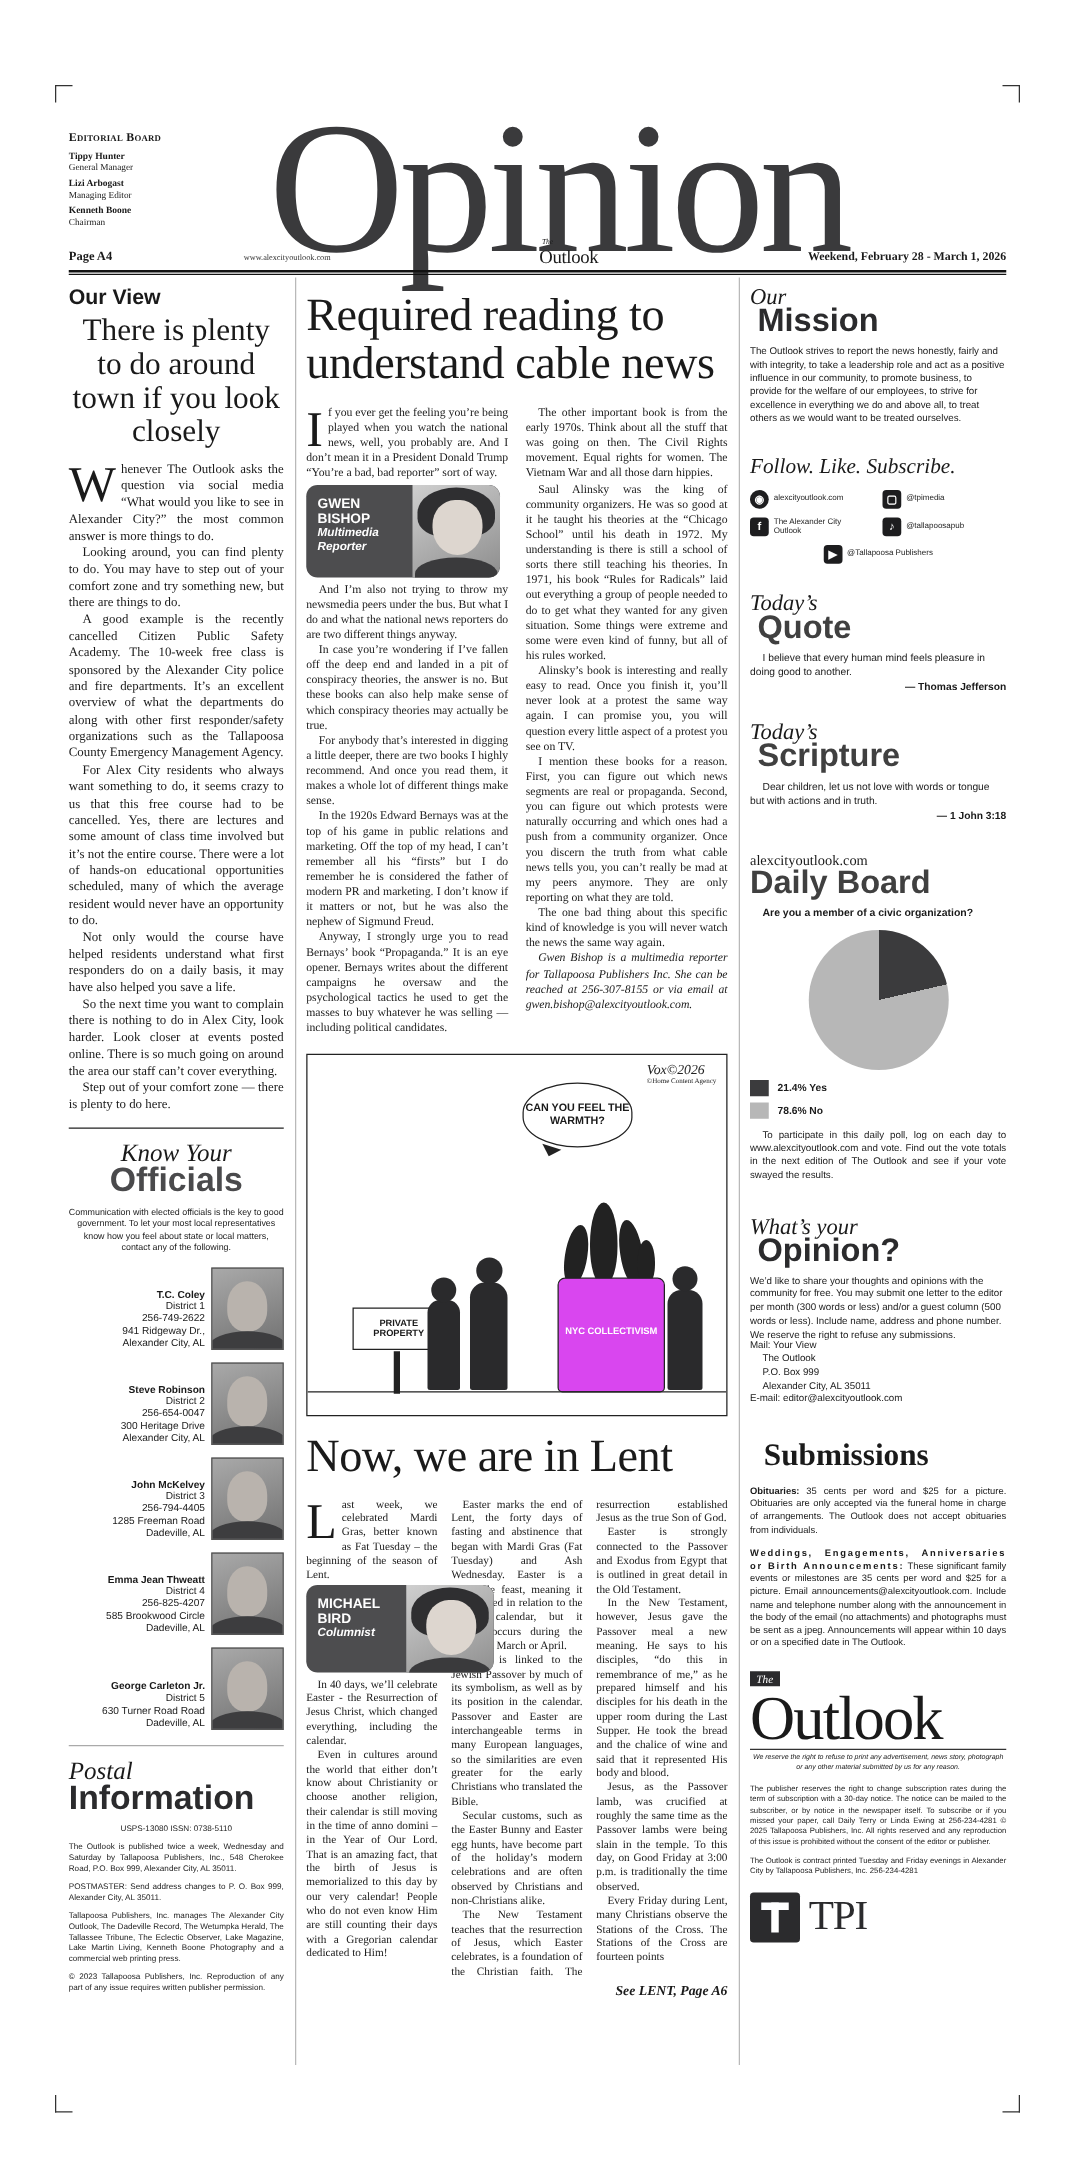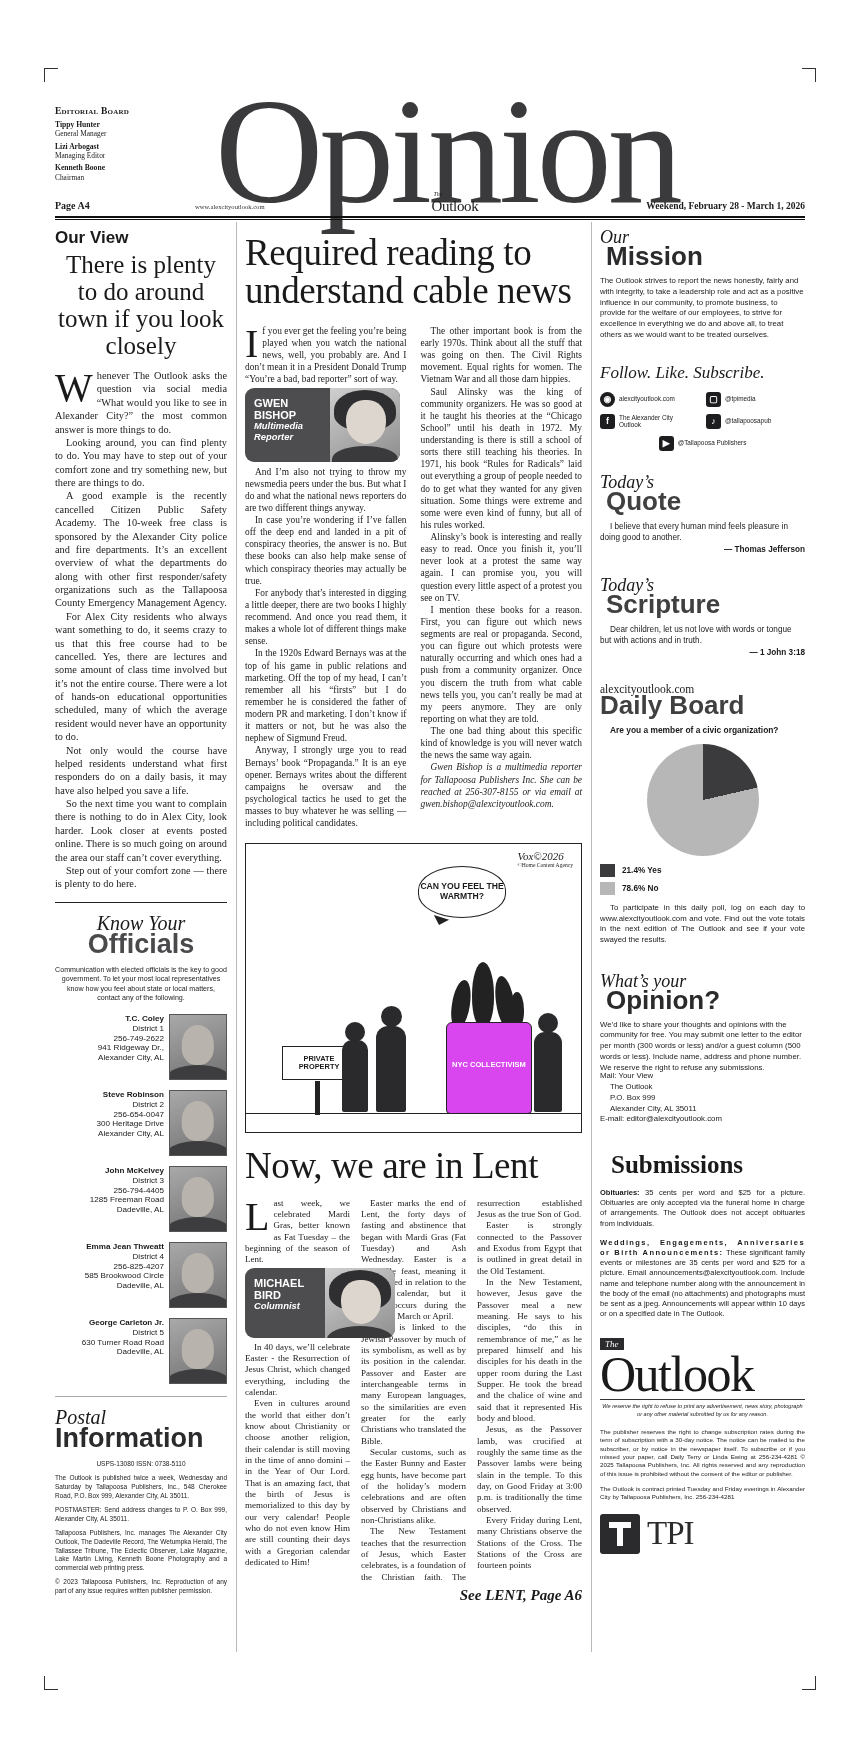--- a/index.html
+++ b/index.html
@@ -101,21 +101,21 @@
     font-size:20px; text-align:center; line-height:1; margin:0;
   }
   .sec-bold {
     font-family:"Liberation Sans", sans-serif; font-weight:bold;
     font-size:27px; text-align:center; line-height:1; margin:-2px 0 8px 0;
     color:#4a4a4c;
   }
   .sec-bold.dark { color:#2b2b2d; }
   .kyo-blurb { font-family:"Liberation Sans", sans-serif; font-size:7.1px; line-height:1.35; text-align:center; color:#222; }
 
-  .official { display:flex; align-items:flex-start; justify-content:flex-end; gap:5px; margin-top:10px; }
+  .official { display:flex; align-items:flex-end; justify-content:flex-end; gap:5px; margin-top:10px; }
   .official .info { text-align:right; font-family:"Liberation Sans", sans-serif; font-size:8.1px; line-height:1.22; }
   .official .info .nm { font-weight:bold; }
   .official .ph {
     width:58px; height:66px; flex:0 0 58px;
     background:#8e8e8e; border:1px solid #555;
     position:relative; overflow:hidden;
   }
   .ph .head { position:absolute; left:50%; top:16%; width:58%; height:62%; transform:translateX(-50%);
               background:#b9b3ad; border-radius:48% 48% 42% 42%; }
   .ph .shoulders { position:absolute; left:50%; bottom:-18%; width:112%; height:40%;
@@ -213,21 +213,21 @@
   h1.lent-hl {
     font-family:"Liberation Serif", serif; font-weight:normal;
     font-size:37px; line-height:1.04; margin:14px 0 12px 0; letter-spacing:-.4px;
   }
   .three-col {
     column-count:3; column-gap:11px;
     font-size:9.0px; line-height:1.26; text-align:justify;
   }
   .three-col p { margin:0; text-indent:9px; }
   .three-col p.first { text-indent:0; }
-  .jumpline { text-align:right; font-style:italic; font-weight:bold; font-size:15px; margin-top:4px; }
+  .jumpline { text-align:right; font-style:italic; font-weight:bold; font-size:11px; margin-top:4px; }
 
   
   .sans-body { font-family:"Liberation Sans", sans-serif; font-size:7.8px; line-height:1.38; color:#1a1a1a; }
   .r-script { font-family:"Liberation Serif", serif; font-style:italic; font-size:18px; line-height:1; margin:0; }
   .r-bold { font-family:"Liberation Sans", sans-serif; font-weight:bold; font-size:26px;
             line-height:1; margin:-3px 0 7px 6px; color:#404040; }
   .r-bold.dk { color:#2b2b2d; }
 
   .follow-hd { font-family:"Liberation Serif", serif; font-style:italic; font-size:17px; margin:22px 0 9px 0; }
   .social-grid { display:flex; flex-wrap:wrap; gap:7px 10px; }

